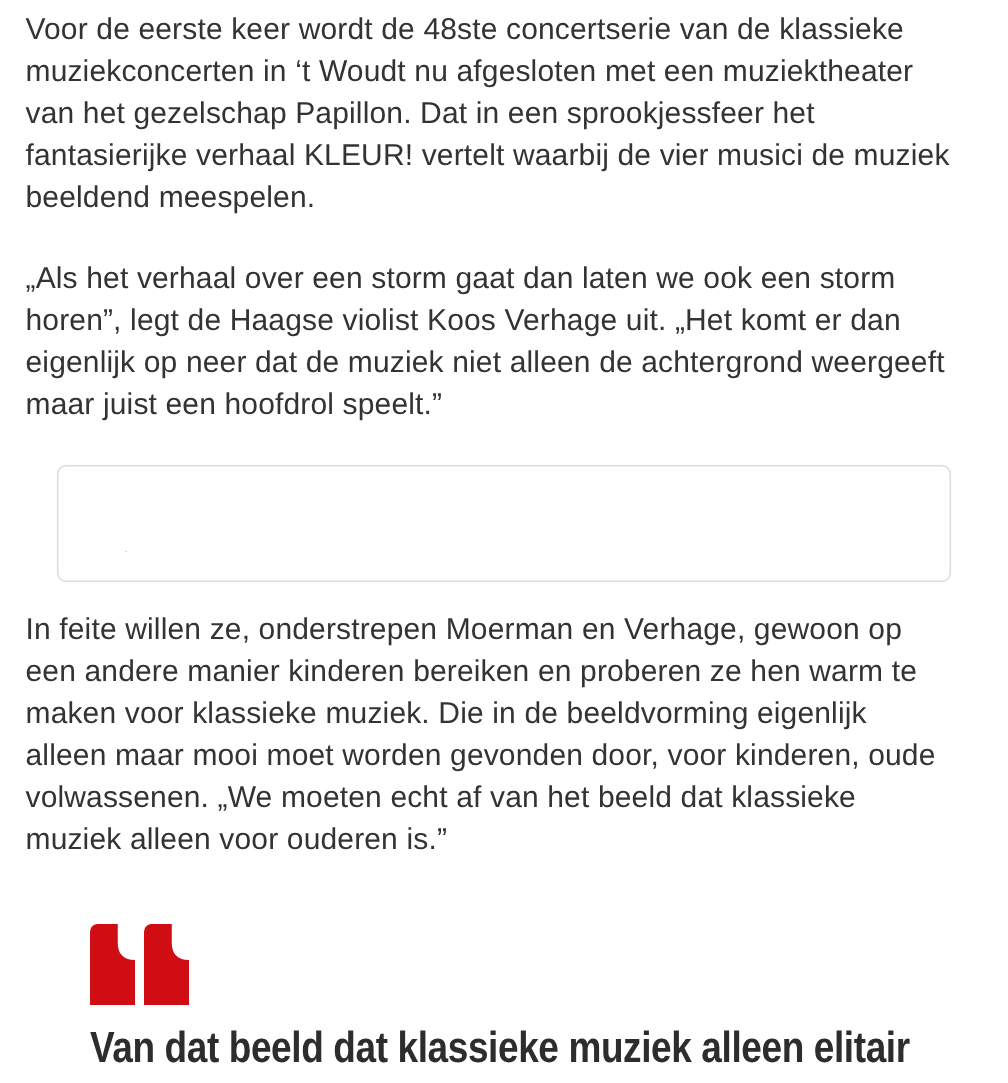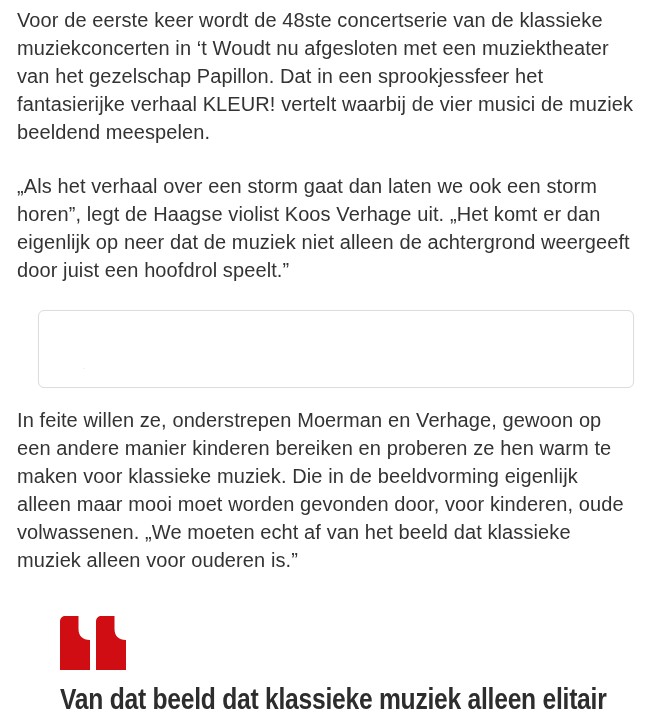--- a/index.html
+++ b/index.html
@@ -82,21 +82,21 @@
     transform-origin: left top;
   }
 </style>
 </head>
 <body>
 
 <div class="article">
 
   <p class="body-paragraph">Voor de eerste keer wordt de 48ste concertserie van de klassieke muziekconcerten in ‘t Woudt nu afgesloten met een muziektheater van het gezelschap Papillon. Dat in een sprookjessfeer het fantasierijke verhaal KLEUR! vertelt waarbij de vier musici de muziek beeldend meespelen.</p>
 
-  <p class="body-paragraph">„Als het verhaal over een storm gaat dan laten we ook een storm horen”, legt de Haagse violist Koos Verhage uit. „Het komt er dan eigenlijk op neer dat de muziek niet alleen de achtergrond weergeeft door juist een hoofdrol speelt.”</p>
+  <p class="body-paragraph">„Als het verhaal over een storm gaat dan laten we ook een storm horen”, legt de Haagse violist Koos Verhage uit. „Het komt er dan eigenlijk op neer dat de muziek niet alleen de achtergrond weergeeft maar juist een hoofdrol speelt.”</p>
 
   <div class="embed-box">
     <span class="embed-fallback">·</span>
   </div>
 
 
   <p class="body-paragraph after-heading">In feite willen ze, onderstrepen Moerman en Verhage, gewoon op een andere manier kinderen bereiken en proberen ze hen warm te maken voor klassieke muziek. Die in de beeldvorming eigenlijk alleen maar mooi moet worden gevonden door, voor kinderen, oude volwassenen. „We moeten echt af van het beeld dat klassieke muziek alleen voor ouderen is.”</p>
 
   <div class="pullquote">
     <svg class="quote-icon" viewBox="0 0 66 54" aria-hidden="true">

